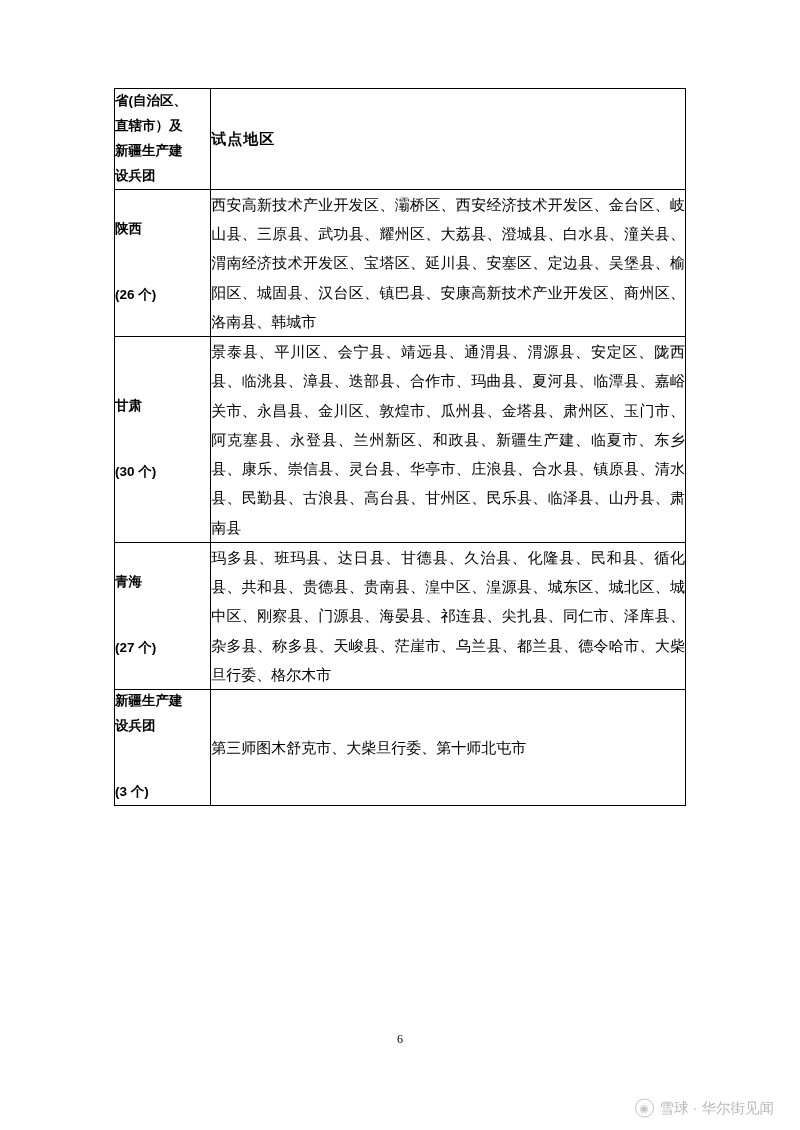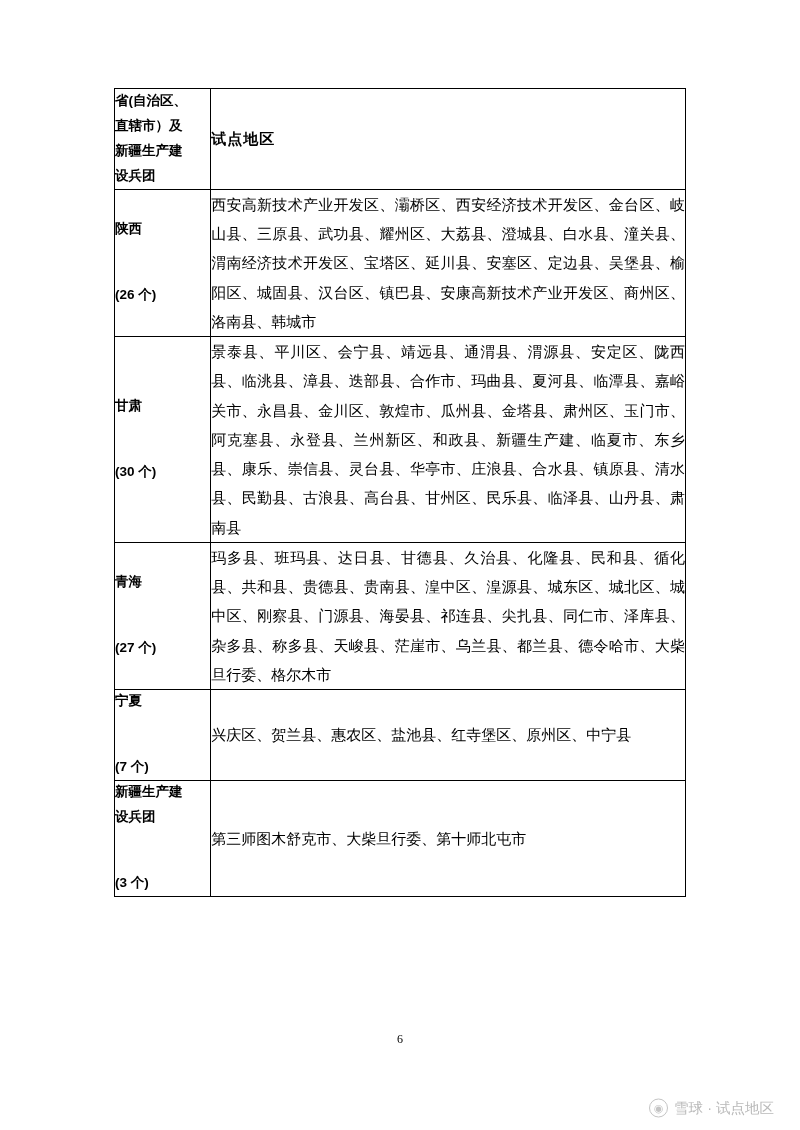--- a/index.html
+++ b/index.html
@@ -148,40 +148,33 @@
       </tr>
 
       <tr>
         <td class="col-prov">
           <span class="prov-name">青海</span>
           <span class="prov-count">(27 个)</span>
         </td>
         <td class="col-area">玛多县、班玛县、达日县、甘德县、久治县、化隆县、民和县、循化县、共和县、贵德县、贵南县、湟中区、湟源县、城东区、城北区、城中区、刚察县、门源县、海晏县、祁连县、尖扎县、同仁市、泽库县、杂多县、称多县、天峻县、茫崖市、乌兰县、都兰县、德令哈市、大柴旦行委、格尔木市</td>
       </tr>
 
-      <tr>
-        <td class="col-prov">
-          <span class="prov-name">宁夏</span>
-          <span class="prov-count">(7 个)</span>
-        </td>
-        <td class="col-area">兴庆区、贺兰县、惠农区、盐池县、红寺堡区、原州区、中宁县</td>
-      </tr>
 
 
       <tr>
         <td class="col-prov">
           <span class="prov-name" style="white-space: pre-line;">新疆生产建
 设兵团</span>
           <span class="prov-count">(3 个)</span>
         </td>
         <td class="col-area">第三师图木舒克市、大柴旦行委、第十师北屯市</td>
       </tr>
     </tbody>
   </table>
 
   <div class="page-number">6</div>
 
   <div class="watermark">
     <span class="wm-logo">◉</span>
-    <span>雪球 · 试点地区</span>
+    <span>雪球 · 华尔街见闻</span>
   </div>
 
 </div>
 
 </body></html>

